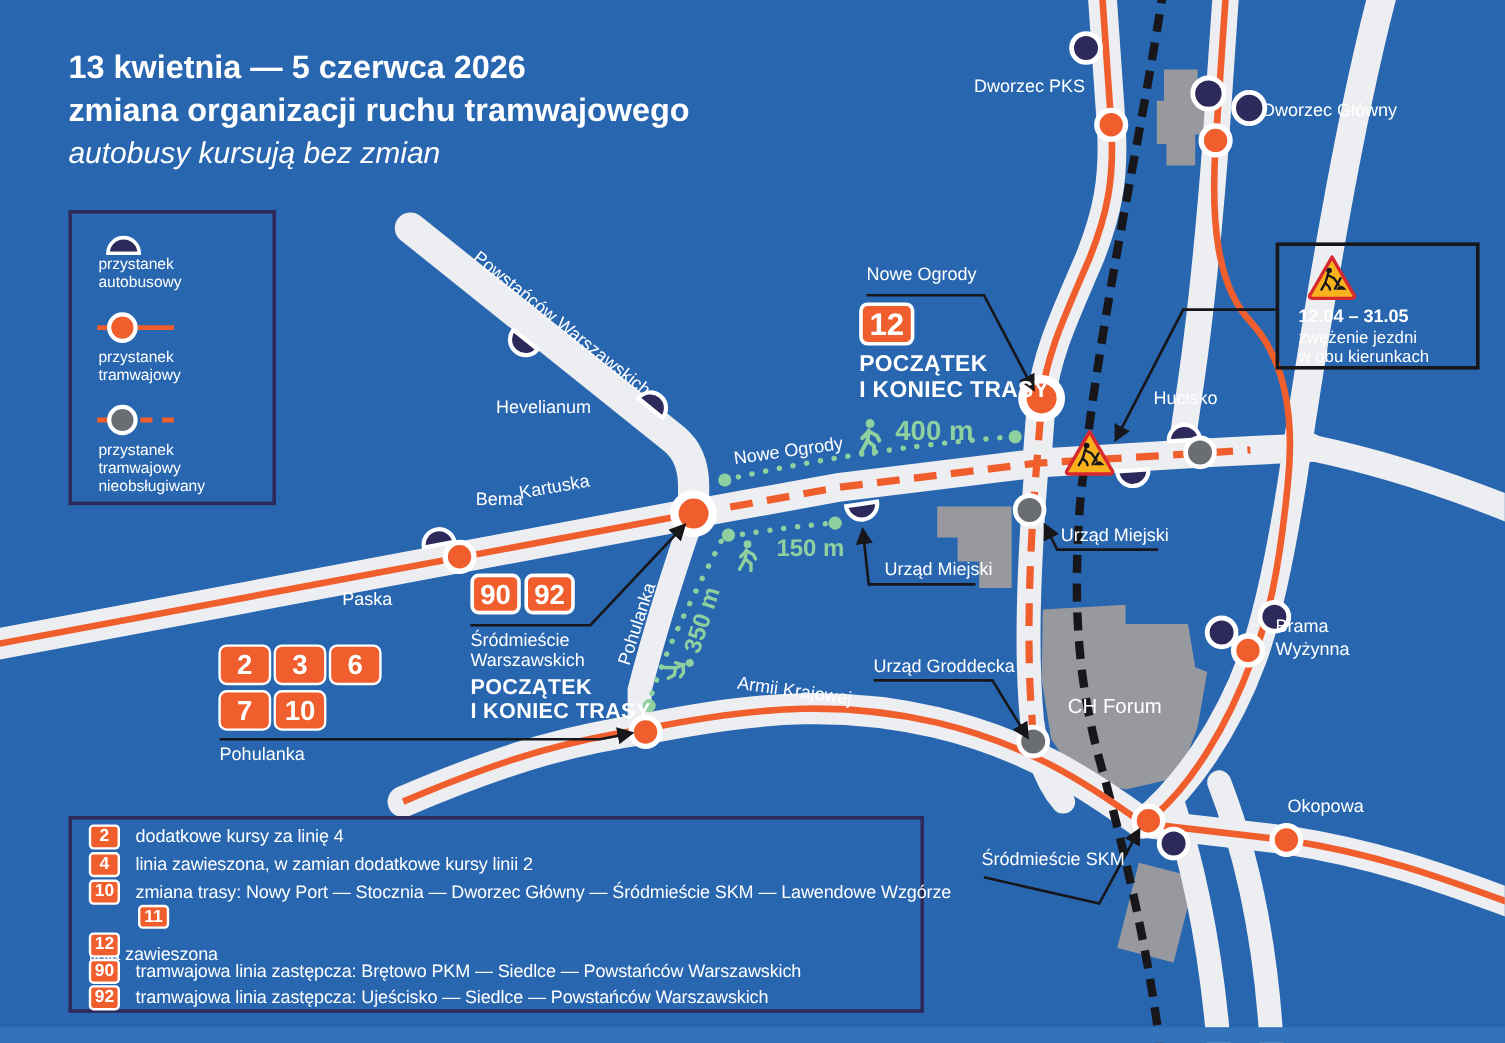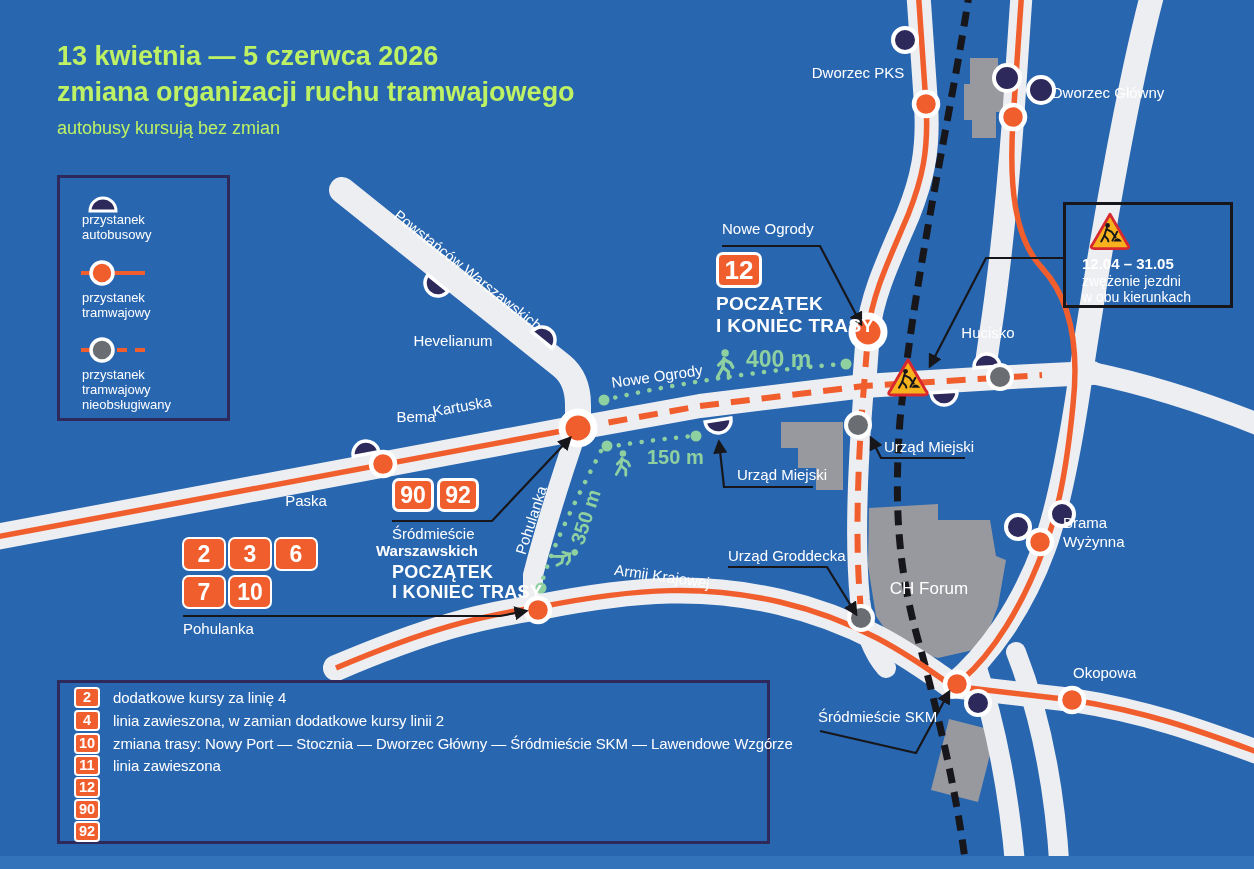--- a/index.html
+++ b/index.html
@@ -9,23 +9,23 @@
   .lbl{position:absolute;color:#fff;font-size:15px;white-space:nowrap;z-index:5;}
   .ctr{transform:translate(-50%,-50%);}
   .rot{transform-origin:center center;}
   .green{color:#8FD0A0;font-weight:bold;}
   .badge{position:absolute;background:#F15E2E;border:3px solid #fff;border-radius:7px;
          color:#fff;font-weight:bold;display:flex;align-items:center;justify-content:center;
          box-sizing:border-box;z-index:5;}
   .cap{position:absolute;color:#fff;font-weight:bold;font-size:19px;letter-spacing:.3px;white-space:nowrap;z-index:5;}
   .box{position:absolute;border:3px solid #2E295B;box-sizing:border-box;z-index:4;}
   .leg-txt{position:absolute;color:#fff;font-size:13px;line-height:15px;z-index:5;}
-  #title{position:absolute;left:57px;top:38px;color:#bef264;z-index:6;}
+  #title{position:absolute;left:57px;top:38px;color:#ffffff;z-index:6;}
   #title .t-b{font-size:27px;font-weight:bold;line-height:36px;}
-  #title .t-r{font-size:18px;font-weight:400;line-height:36px;}
+  #title .t-r{font-size:25px;font-weight:400;line-height:36px;font-style:italic;}
   #infobox{position:absolute;left:1063px;top:202px;width:170px;height:106px;
            border:3px solid #17171B;box-sizing:border-box;z-index:4;}
   .info-t{position:absolute;color:#fff;z-index:5;}
   #route-legend{position:absolute;left:57px;top:680px;width:713px;height:164px;
                 border:3px solid #2E295B;box-sizing:border-box;z-index:6;}
   .rl-row{position:absolute;left:14px;height:22px;display:flex;align-items:center;gap:13px;}
   .rl-badge{min-width:26px;height:21px;padding:0 2px;background:#F15E2E;border:2px solid #fff;border-radius:4px;
             color:#fff;font-size:14.5px;font-weight:bold;display:flex;align-items:center;justify-content:center;
             box-sizing:border-box;}
   .rl-text{color:#fff;font-size:15px;letter-spacing:-0.1px;white-space:nowrap;}
@@ -224,21 +224,21 @@
 <div class="lbl green" style="left:647px;top:446px;font-size:20px;">150 m</div>
 <div class="lbl green ctr rot" style="left:586px;top:517px;font-size:20px;transform:translate(-50%,-50%) rotate(-72deg);">350 m</div>
 
 <div class="badge" style="left:716px;top:252px;width:46px;height:36px;font-size:26px;">12</div>
 <div class="cap" style="left:716px;top:293px;">POCZĄTEK</div>
 <div class="cap" style="left:716px;top:315px;">I KONIEC TRASY</div>
 
 <div class="badge" style="left:392px;top:478px;width:42px;height:34px;font-size:23px;">90</div>
 <div class="badge" style="left:437px;top:478px;width:42px;height:34px;font-size:23px;">92</div>
 <div class="lbl" style="left:392px;top:525px;">Śródmieście</div>
-<div class="lbl" style="left:376px;top:542px;font-weight:bold;">Warszawskich</div>
+<div class="lbl" style="left:392px;top:542px;">Warszawskich</div>
 <div class="cap" style="left:392px;top:562px;font-size:18px;">POCZĄTEK</div>
 <div class="cap" style="left:392px;top:582px;font-size:18px;">I KONIEC TRASY</div>
 
 <div class="badge" style="left:182px;top:537px;width:44px;height:34px;font-size:23px;border-width:2.5px;">2</div>
 <div class="badge" style="left:228px;top:537px;width:44px;height:34px;font-size:23px;border-width:2.5px;">3</div>
 <div class="badge" style="left:274px;top:537px;width:44px;height:34px;font-size:23px;border-width:2.5px;">6</div>
 <div class="badge" style="left:182px;top:575px;width:44px;height:34px;font-size:23px;border-width:2.5px;">7</div>
 <div class="badge" style="left:228px;top:575px;width:44px;height:34px;font-size:23px;border-width:2.5px;">10</div>
 
 <div id="route-legend">
@@ -247,28 +247,30 @@
     <span class="rl-text">dodatkowe kursy za linię 4</span>
   </div>
   <div class="rl-row" style="top:26px;">
     <span class="rl-badge">4</span>
     <span class="rl-text">linia zawieszona, w zamian dodatkowe kursy linii 2</span>
   </div>
   <div class="rl-row" style="top:49px;">
     <span class="rl-badge">10</span>
     <span class="rl-text">zmiana trasy: Nowy Port — Stocznia — Dworzec Główny — Śródmieście SKM — Lawendowe Wzgórze</span>
   </div>
-  <div class="rl-row" style="top:71px;">
+  <div class="rl-row" style="top:71px;flex-direction:column;">
     <span class="rl-badge">11</span>
     <span class="rl-text">linia zawieszona</span>
   </div>
   <div class="rl-row" style="top:93px;">
     <span class="rl-badge">12</span>
   </div>
   <div class="rl-row" style="top:115px;">
     <span class="rl-badge">90</span>
+    <span class="rl-text">tramwajowa linia zastępcza: Brętowo PKM — Siedlce — Powstańców Warszawskich</span>
   </div>
   <div class="rl-row" style="top:137px;">
     <span class="rl-badge">92</span>
+    <span class="rl-text">tramwajowa linia zastępcza: Ujeścisko — Siedlce — Powstańców Warszawskich</span>
   </div>
 </div>
 
 <div id="footer-strip"></div>
 
 </body></html>

